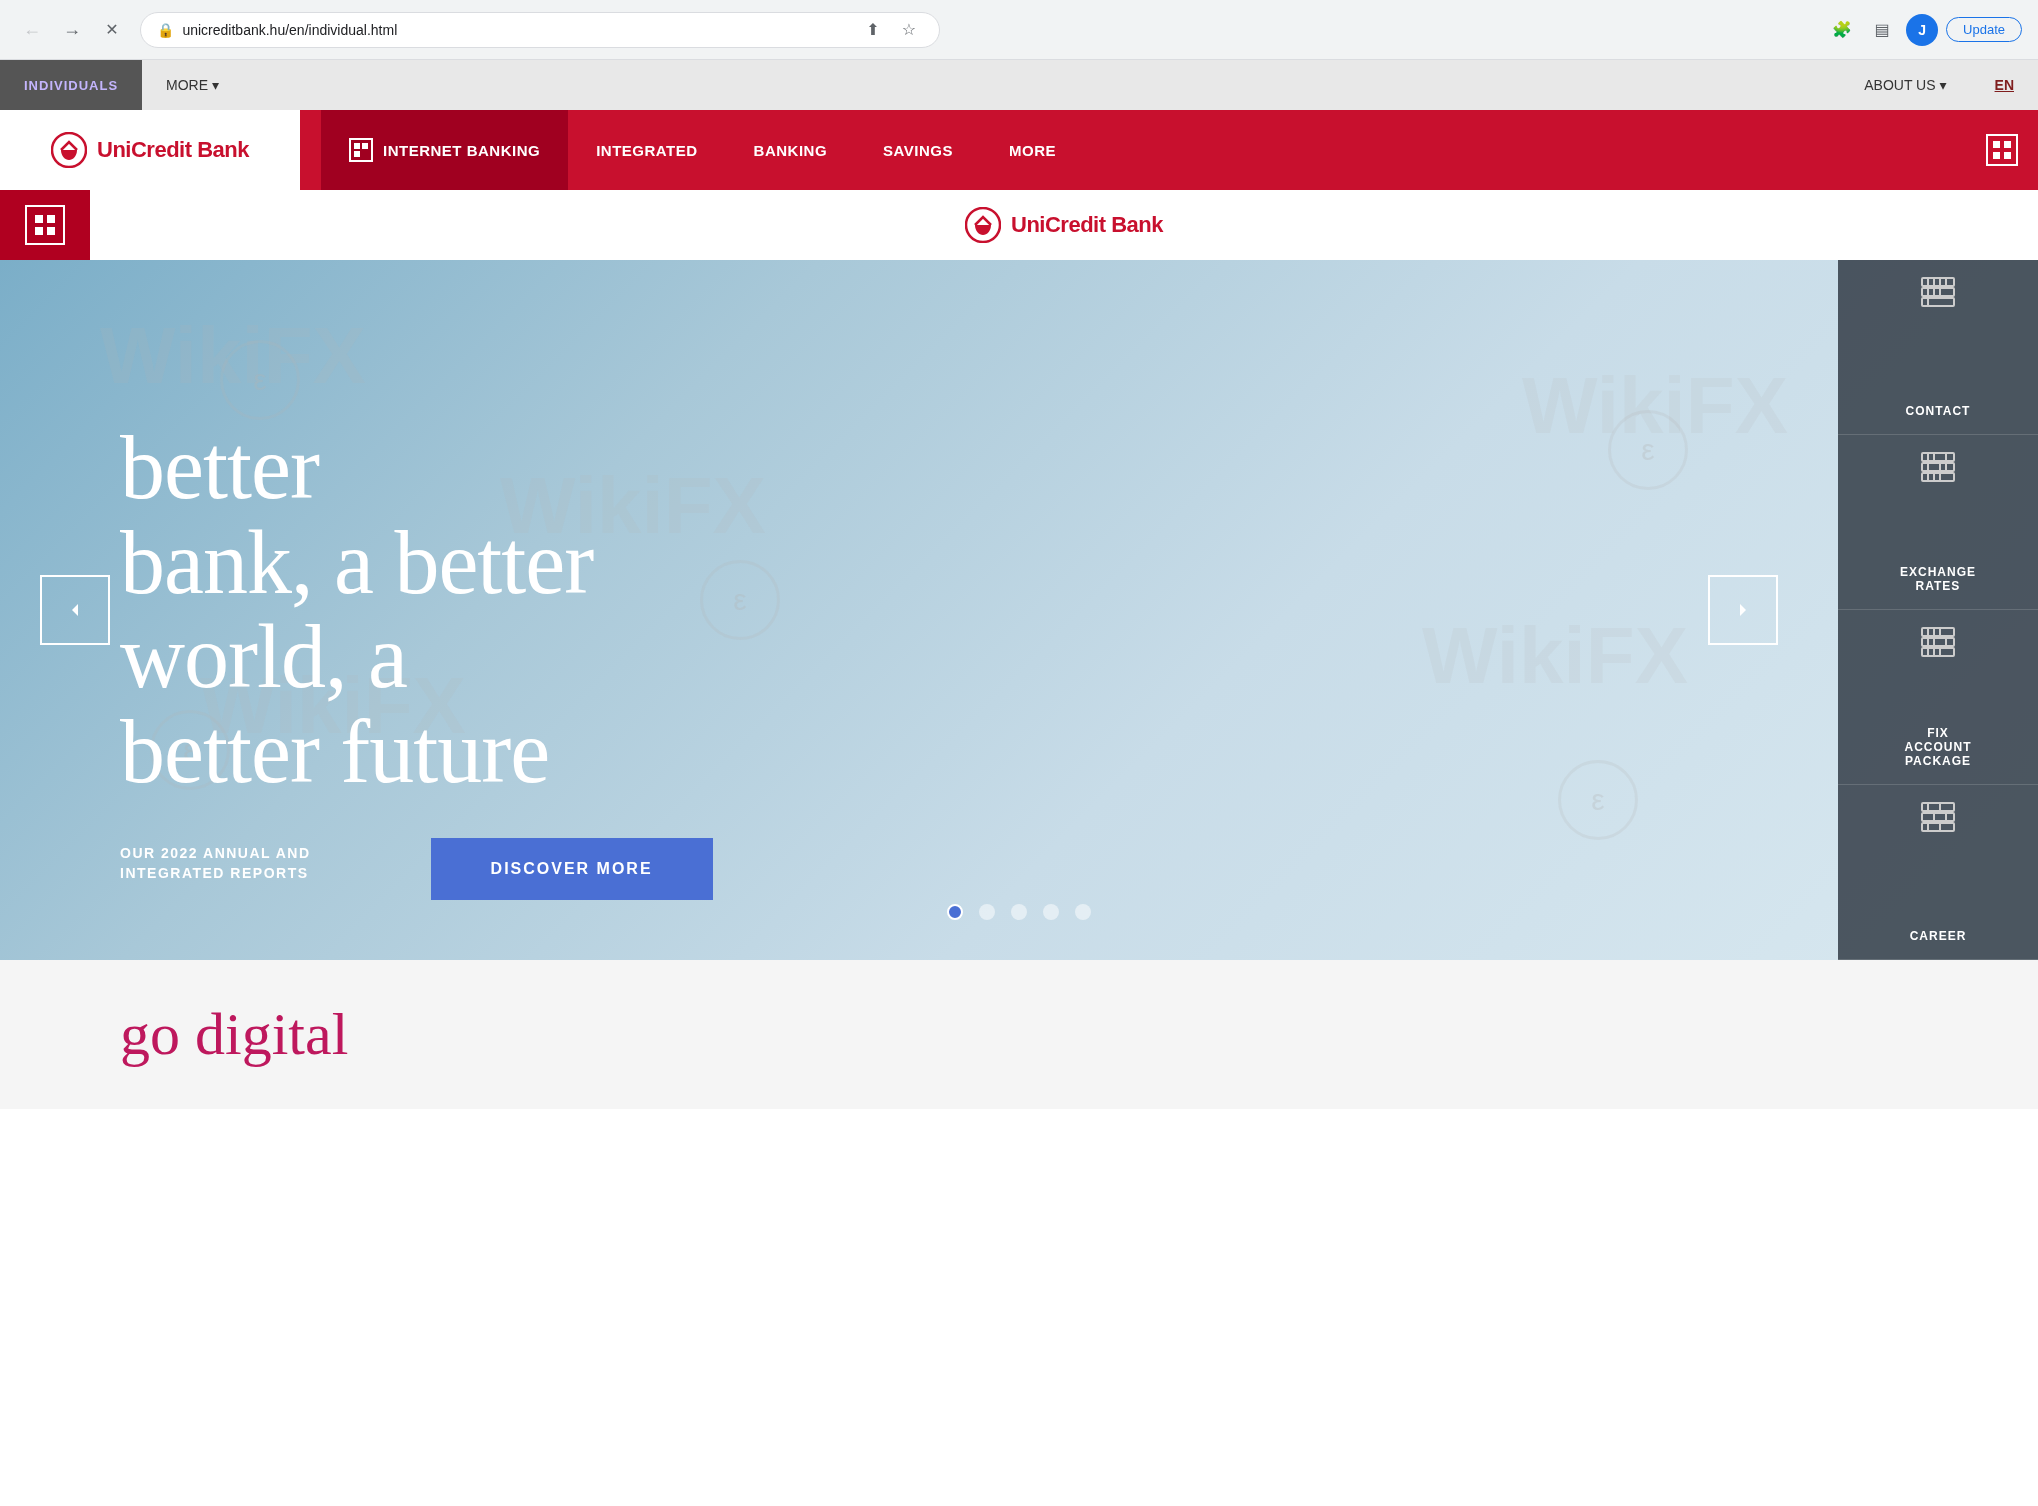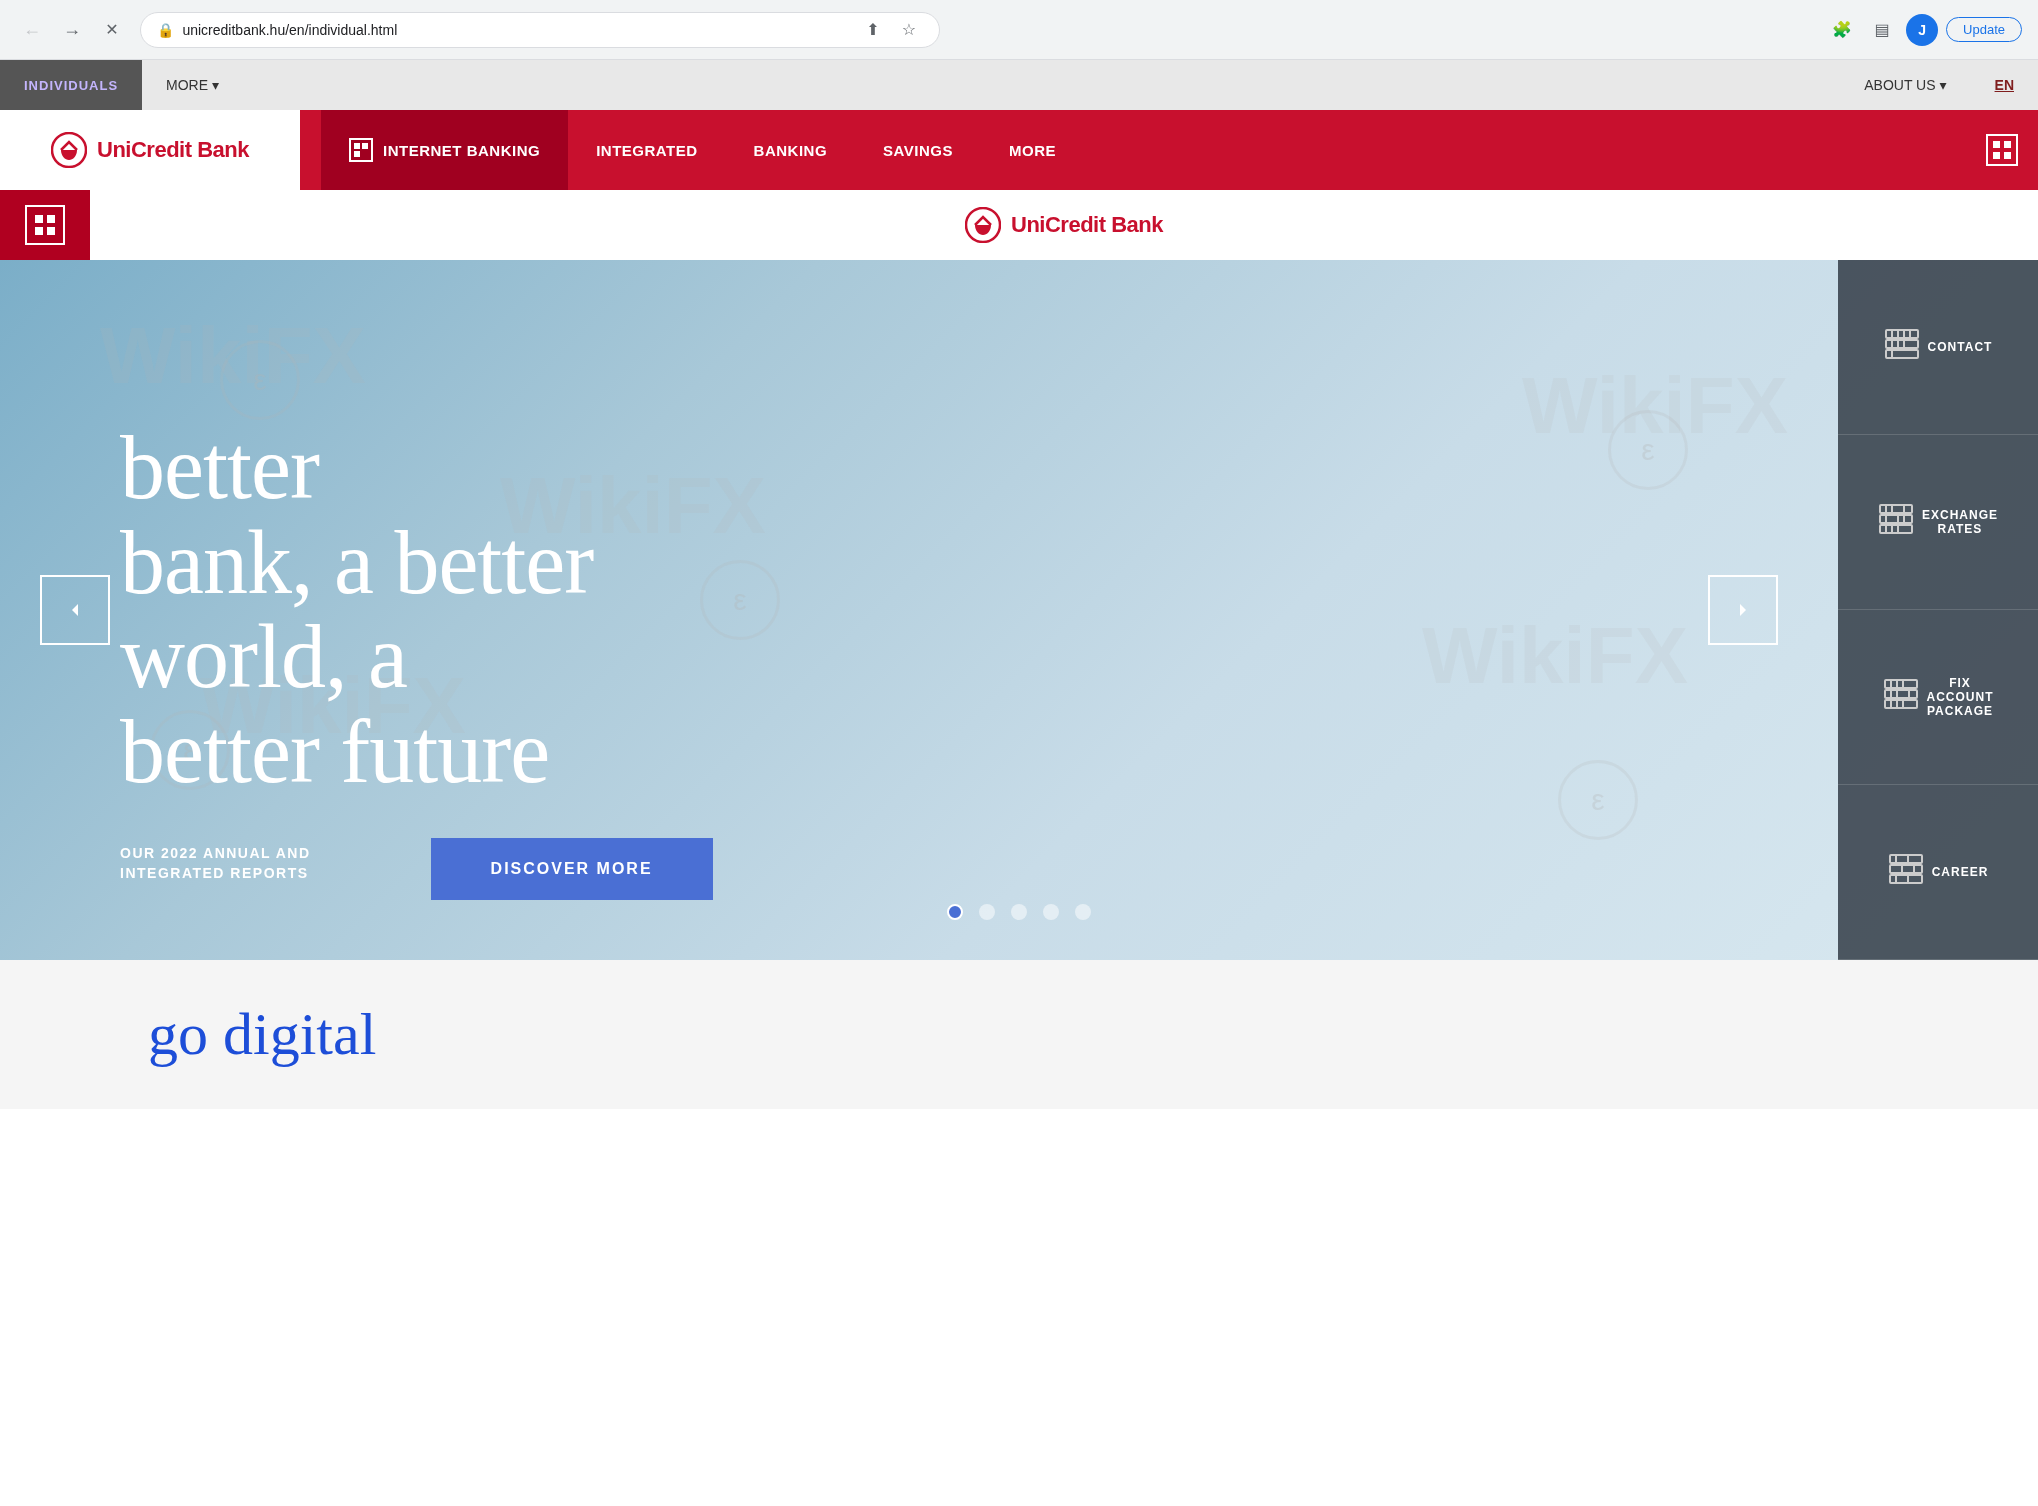--- a/index.html
+++ b/index.html
@@ -361,23 +361,23 @@
       width: 200px;
       height: 100%;
       background: rgba(50,60,70,0.85);
       z-index: 5;
       display: flex;
       flex-direction: column;
     }
     .sidebar-item {
       flex: 1;
       display: flex;
-      flex-direction: row;
-      align-items: center;
-      justify-content: center;
+      flex-direction: column;
+      align-items: center;
+      justify-content: space-between;
       border-bottom: 1px solid rgba(255,255,255,0.15);
       padding: 16px 10px;
       cursor: pointer;
       color: #fff;
       font-size: 12px;
       font-weight: bold;
       letter-spacing: 1px;
       text-align: center;
       gap: 8px;
     }
@@ -390,23 +390,22 @@
     .go-digital {
       background: #f5f5f5;
       padding: 40px 120px;
       min-height: 120px;
       display: flex;
       align-items: center;
     }
     .go-digital-text {
       font-size: 60px;
       font-weight: 300;
-      color: #1d4ed8;
+      color: #be185d;
       font-family: Georgia, serif;
-      margin-left: 28px;
     }
   </style>
 </head>
 <body>
 
 <div class="browser-chrome">
   <div class="browser-nav-buttons">
     <button class="nav-btn disabled">←</button>
     <button class="nav-btn">→</button>
     <button class="nav-btn close">✕</button>

